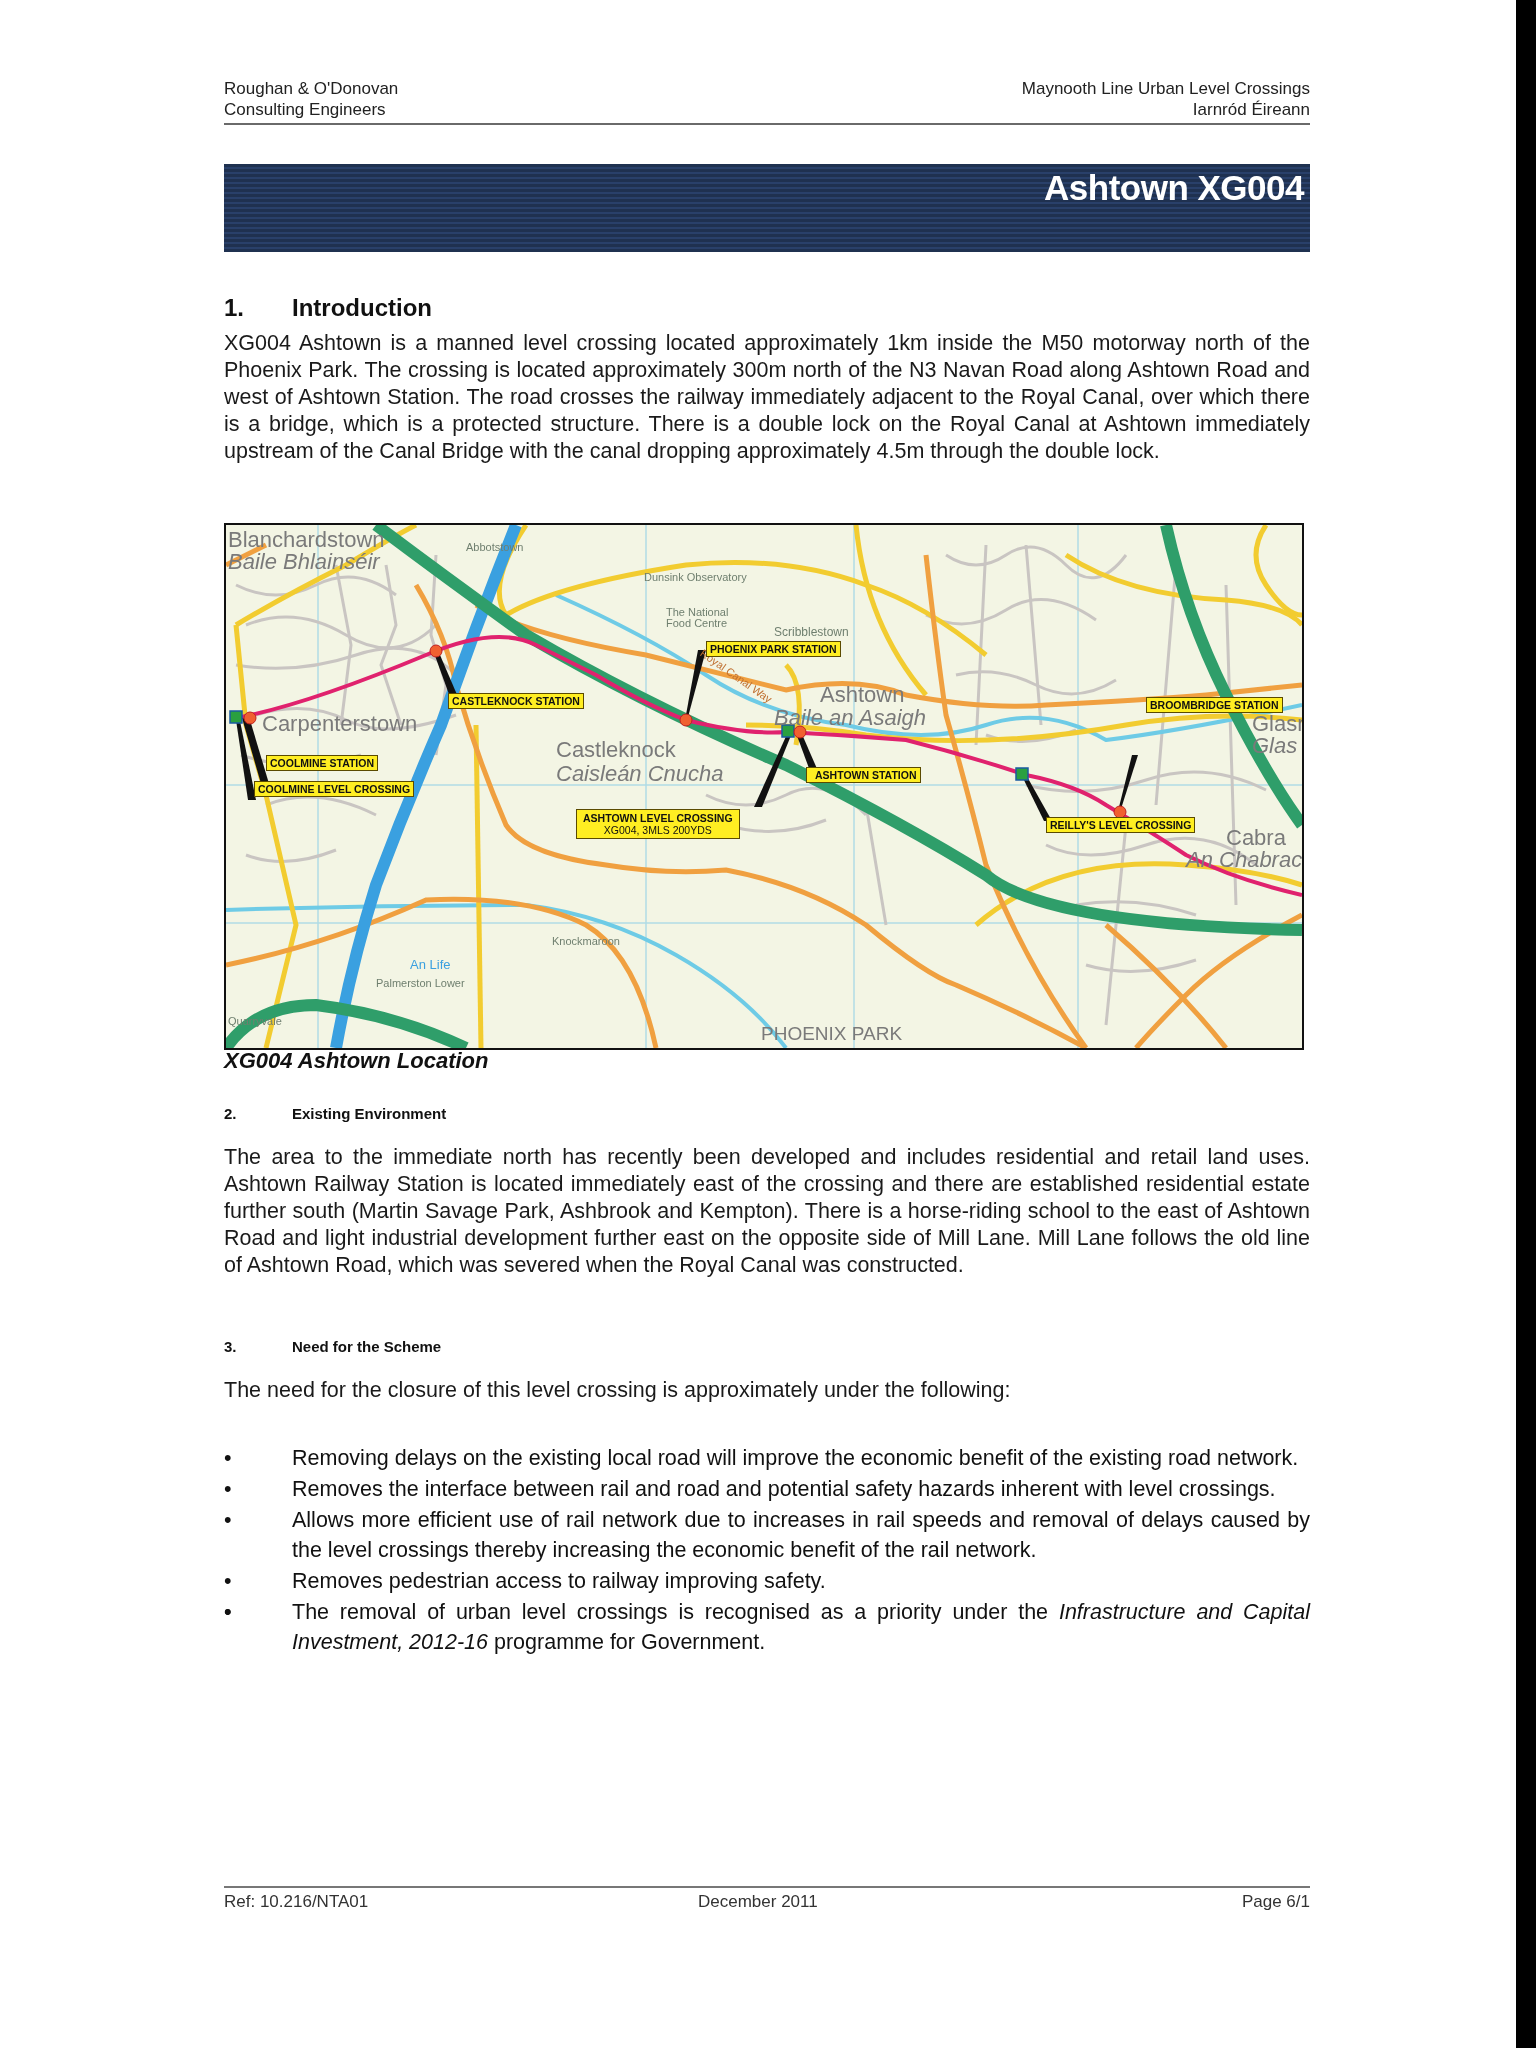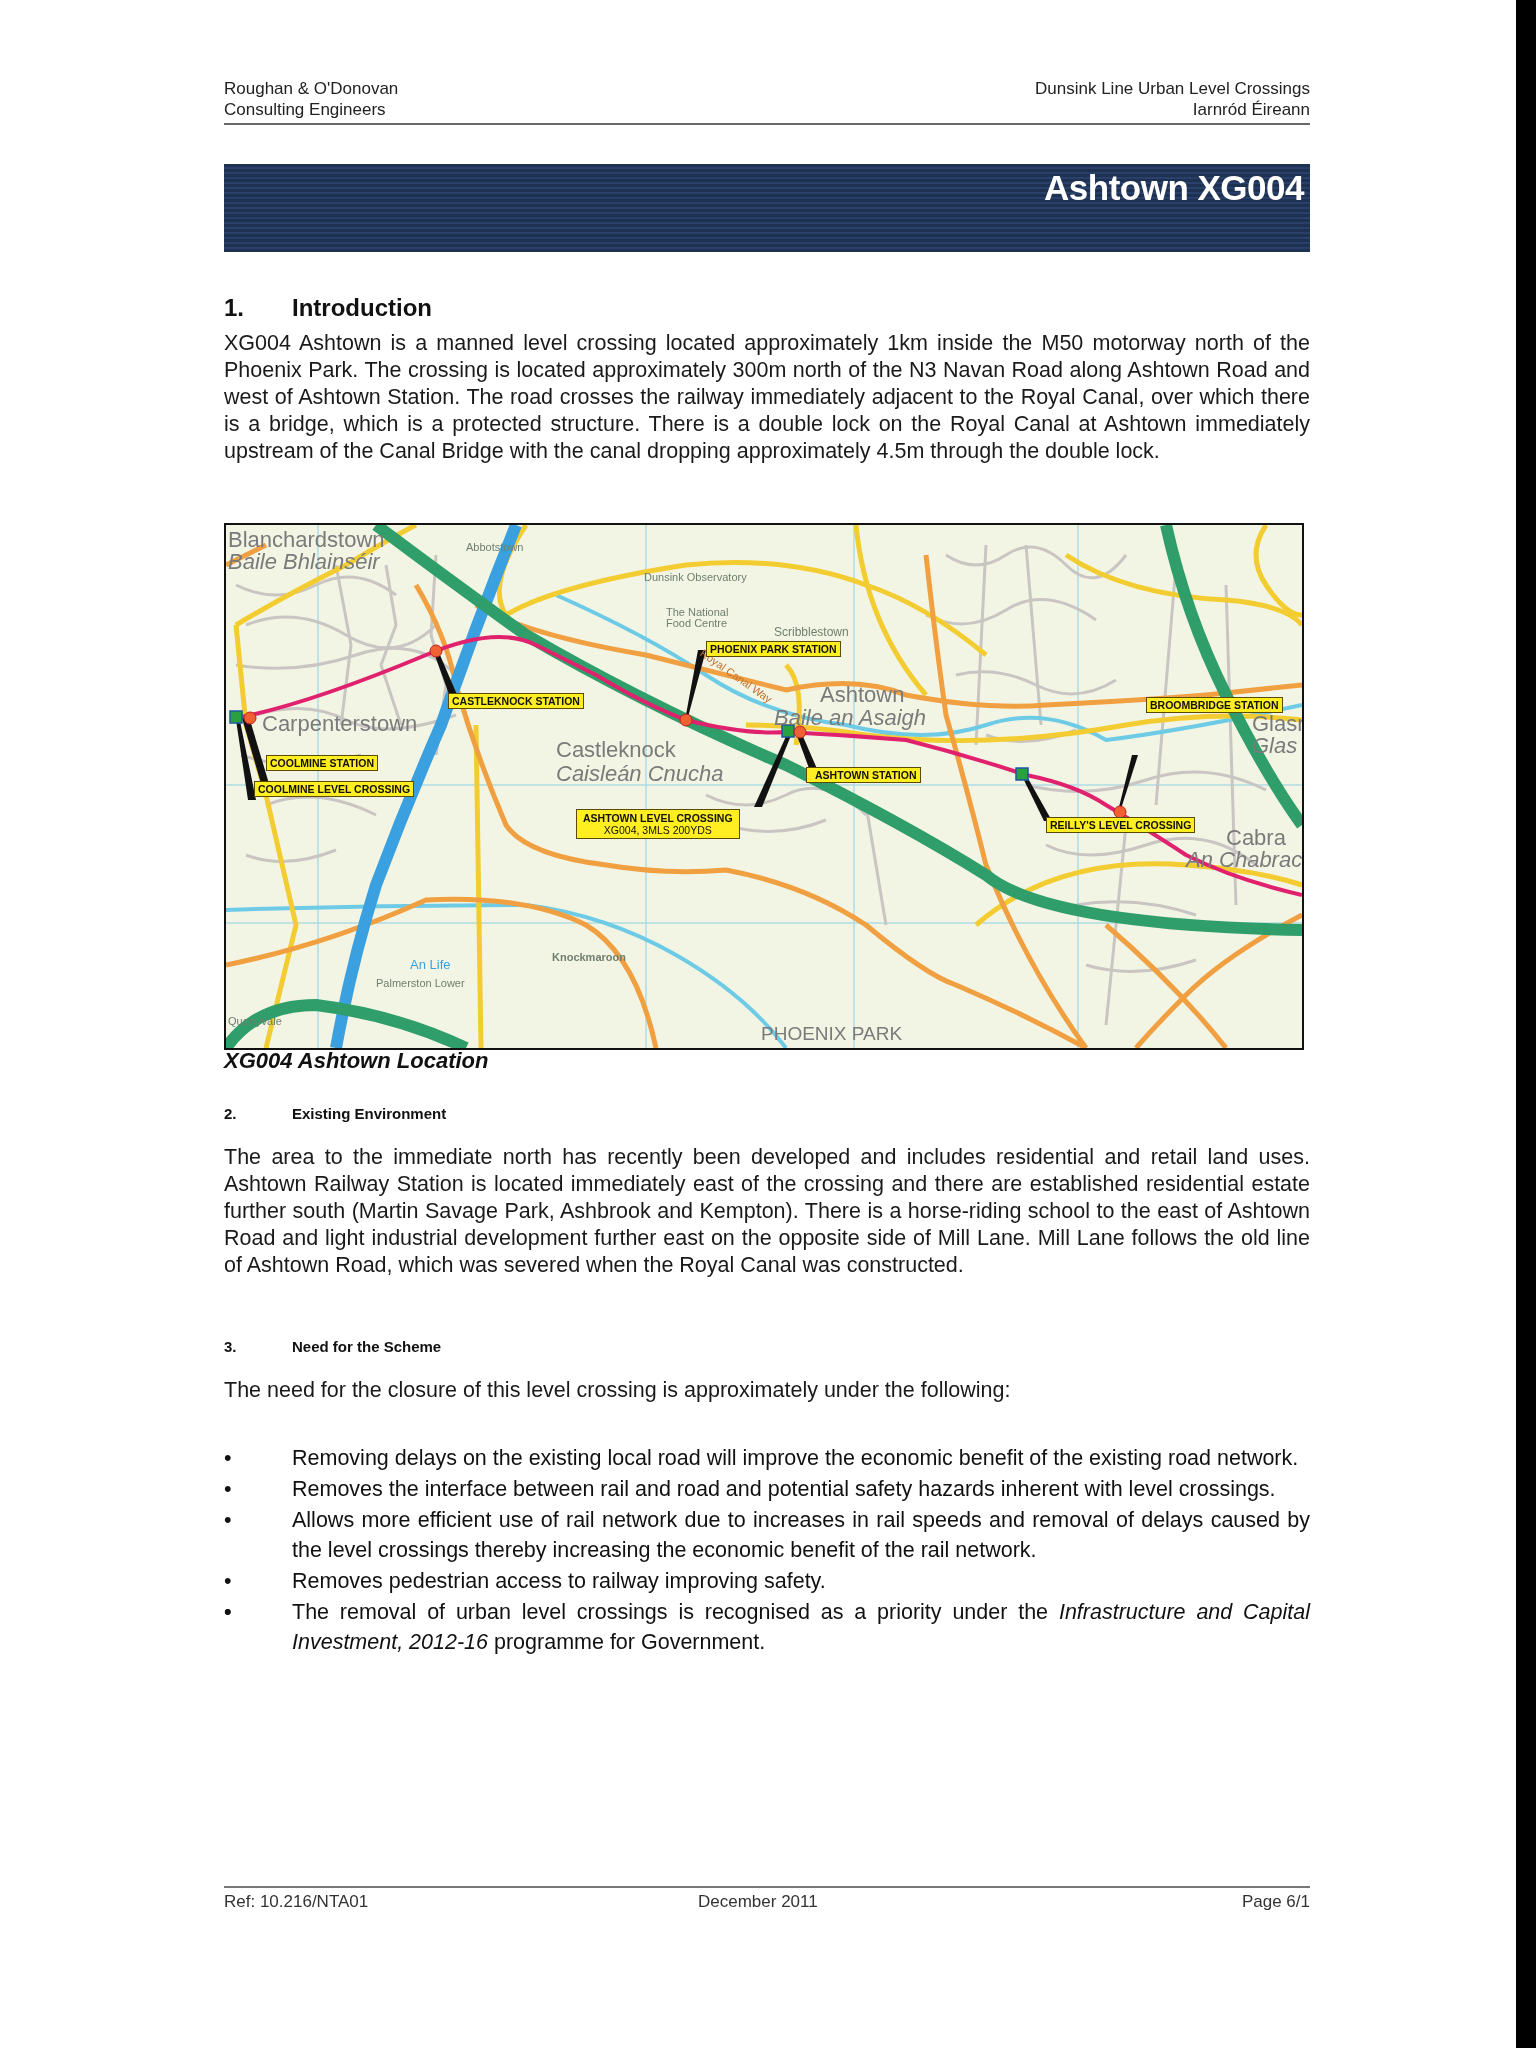--- a/index.html
+++ b/index.html
@@ -72,21 +72,21 @@
 <div class="edge-strip"></div>
 
 <div class="page">
 
   <div class="hdr">
     <div class="hdr-left">
       <div>Roughan &amp; O'Donovan</div>
       <div>Consulting Engineers</div>
     </div>
     <div class="hdr-right">
-      <div>Dunsink Line Urban Level Crossings</div>
+      <div>Maynooth Line Urban Level Crossings</div>
       <div>Iarnród Éireann</div>
     </div>
   </div>
   <div class="hdr-rule"></div>
 
   <div class="banner">
     <div class="banner-title">Ashtown XG004</div>
   </div>
 
   <div class="h" style="top:294px;">
@@ -182,21 +182,21 @@
     <div class="place it" style="left:330px;top:236px;">Caisleán Cnucha</div>
     <div class="place" style="left:594px;top:157px;">Ashtown</div>
     <div class="place it" style="left:548px;top:180px;">Baile an Asaigh</div>
     <div class="place" style="left:1000px;top:300px;">Cabra</div>
     <div class="place it" style="left:960px;top:322px;">An Chabrach</div>
     <div class="place" style="left:1026px;top:186px;">Glasn</div>
     <div class="place it" style="left:1026px;top:208px;">Glas N</div>
     <div class="place" style="left:535px;top:498px;font-size:19px;">PHOENIX PARK</div>
     <div class="small-place" style="left:548px;top:100px;font-size:12px;">Scribblestown</div>
     <div class="small-place" style="left:240px;top:16px;">Abbotstown</div>
-    <div class="small-place" style="left:326px;top:426px;font-weight:bold;">Knockmaroon</div>
+    <div class="small-place" style="left:326px;top:410px;">Knockmaroon</div>
     <div class="small-place" style="left:150px;top:452px;">Palmerston Lower</div>
     <div class="small-place" style="left:184px;top:432px;color:#3aa0e0;font-size:13px;">An Life</div>
     <div class="small-place" style="left:468px;top:145px;color:#c07030;transform:rotate(35deg);">Royal Canal Way</div>
     <div class="small-place" style="left:418px;top:46px;">Dunsink Observatory</div>
     <div class="small-place" style="left:440px;top:82px;width:80px;white-space:normal;line-height:11px;">The National Food Centre</div>
     <div class="small-place" style="left:2px;top:490px;">Quarryvale</div>
 
     <div class="lbl" style="left:40px;top:230px;">COOLMINE STATION</div>
     <div class="lbl" style="left:28px;top:256px;">COOLMINE LEVEL CROSSING</div>
     <div class="lbl" style="left:222px;top:168px;">CASTLEKNOCK STATION</div>

